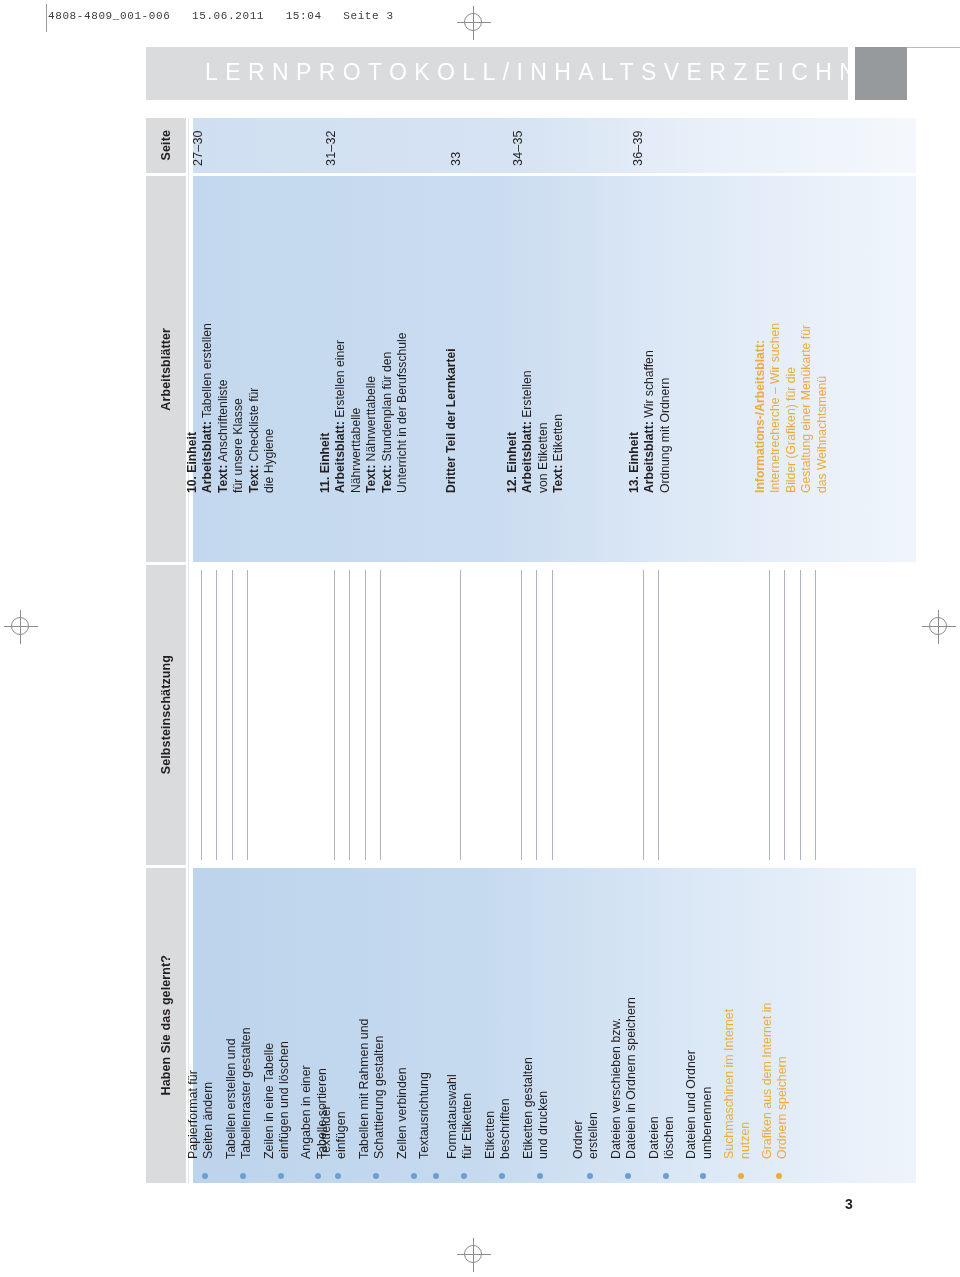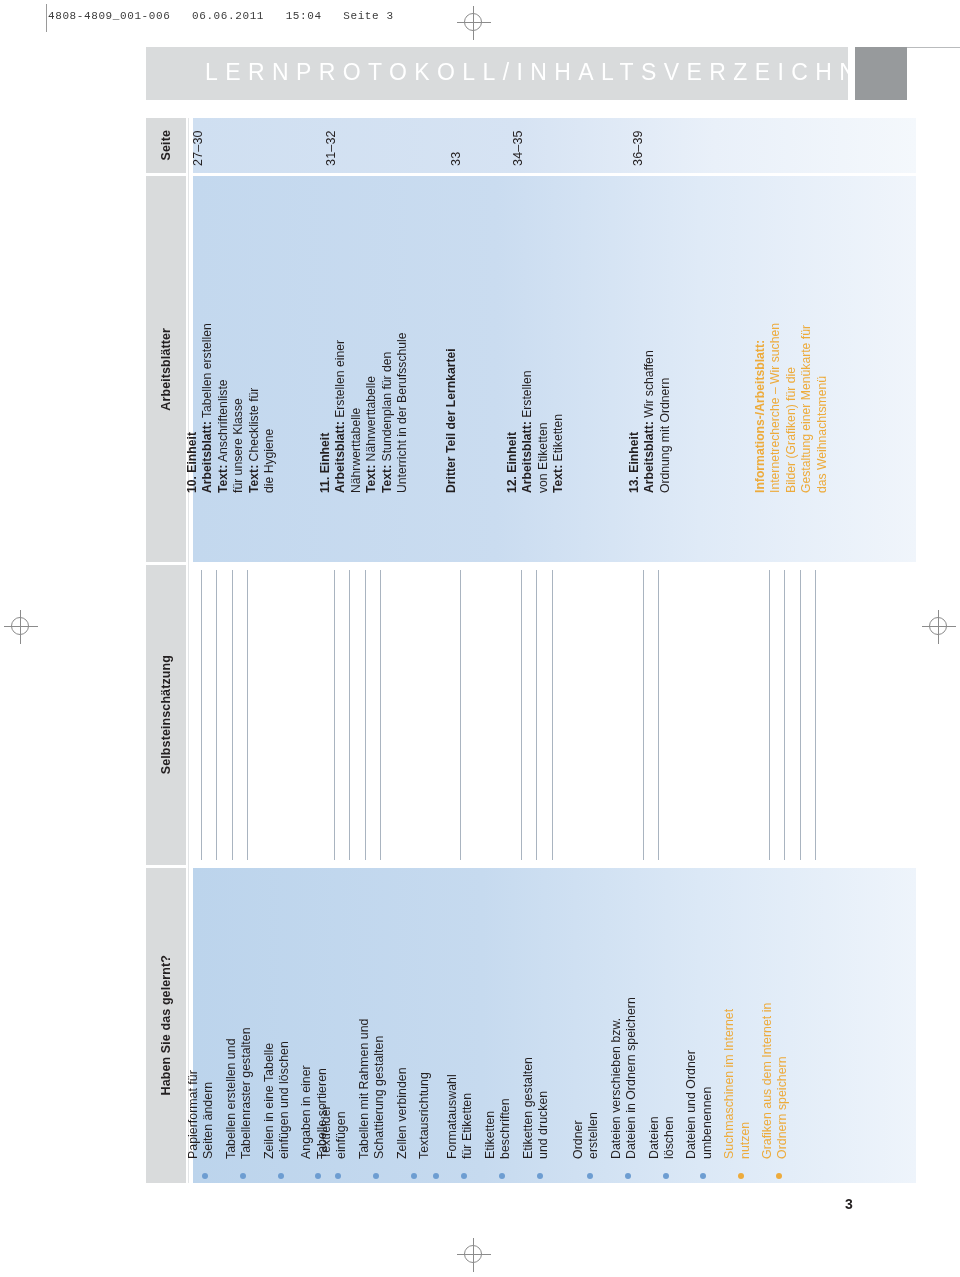--- a/index.html
+++ b/index.html
@@ -250,21 +250,21 @@
     font-size: 14px;
     font-weight: bold;
     color: #231f20;
   }
 </style>
 </head>
 <body>
 
 <div class="left-trim"></div>
 
-<div class="prepress-header">4808-4809_001-006   06.06.2011   15:04   Seite 3</div>
+<div class="prepress-header">4808-4809_001-006   15.06.2011   15:04   Seite 3</div>
 
 <div class="regmark rm-top">
     <span class="circ"></span>
   </div>
 <div class="regmark rm-left">
     <span class="circ"></span>
   </div>
 <div class="regmark rm-right">
     <span class="circ"></span>
   </div>

